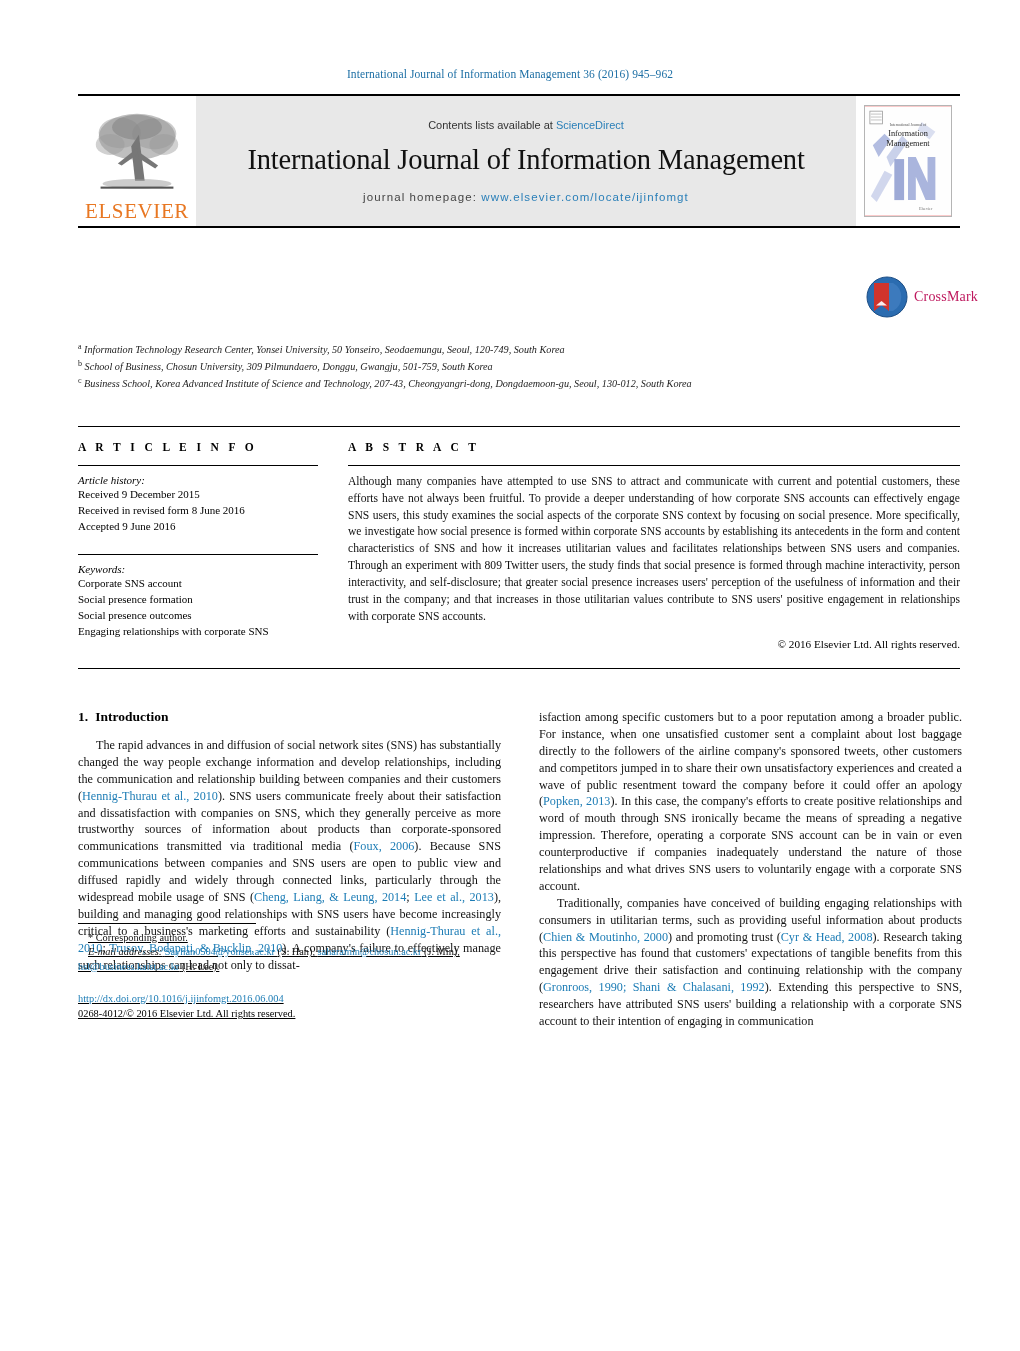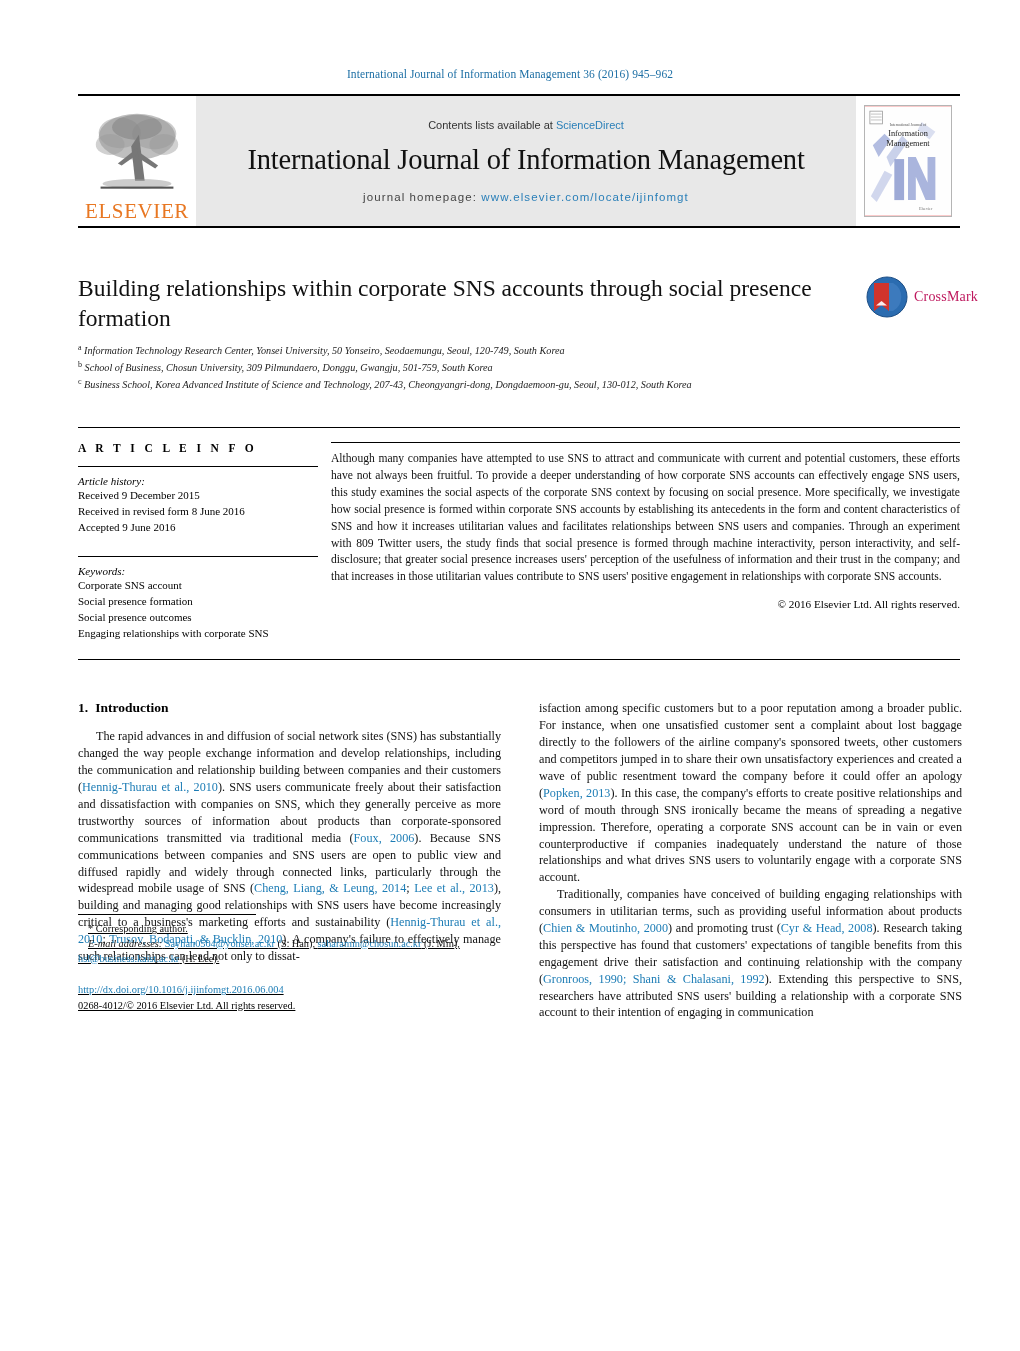--- a/index.html
+++ b/index.html
@@ -121,21 +121,21 @@
     font-size:10.2px; line-height:1.52; color:#222;
   }
   .affils sup { font-style:normal; font-size:8px; }
 
   
   .infoabs {
     margin:34px 60px 0 78px;
     border-top:1px solid #000;
     padding-top:0;
     display:flex;
-    gap:13px;
+    gap:30px;
   }
   .col-info { width:240px; flex:0 0 240px; padding-top:14px; }
   .col-abs  { flex:1 1 auto; padding-top:14px; }
   .sec-label {
     font-family:"Liberation Serif", serif;
     font-size:11.5px; font-weight:bold;
     letter-spacing:3.4px;
     margin-bottom:12px;
   }
   .rule { border-top:1px solid #000; margin:0 0 8px 0; }
@@ -240,21 +240,20 @@
           <text x="44" y="20" font-family="Liberation Serif, serif" font-size="4" fill="#555" text-anchor="middle">International Journal of</text>
           <text x="44" y="30" font-family="Liberation Serif, serif" font-size="8.5" fill="#222" text-anchor="middle">Information</text>
           <text x="44" y="41" font-family="Liberation Serif, serif" font-size="8.5" fill="#222" text-anchor="middle">Management</text>
           <text x="62" y="106" font-family="Liberation Serif, serif" font-size="4.2" fill="#777" text-anchor="middle">Elsevier</text>
         </svg>
       </div>
     </div>
   </div>
 
   <div class="title-block">
-    <h1 class="paper-title">Building relationships within corporate SNS accounts through social presence formation</h1>
     <div class="crossmark">
       <svg class="cm-badge" viewBox="0 0 42 42">
         <circle cx="21" cy="21" r="20" fill="#2b6cb0"></circle>
         <circle cx="21" cy="21" r="20" fill="none" stroke="#1d4e85" stroke-width="1"></circle>
         <path d="M8 7 h15 v28 l-7.5 -6 l-7.5 6 Z" fill="#d0342c"></path>
         <path d="M23 7 h4 a16 16 0 0 1 0 28 h-4 Z" fill="#4a86c8" opacity="0.55"></path>
         <path d="M15.5 25 l-5.5 4.5 h11 Z" fill="#ffffff" opacity="0.9"></path>
       </svg>
       <span class="cm-text">CrossMark</span>
     </div>
@@ -280,20 +279,21 @@
         <div class="rule"></div>
         <div class="subhead">Keywords:</div>
         <div class="info-line">Corporate SNS account</div>
         <div class="info-line">Social presence formation</div>
         <div class="info-line">Social presence outcomes</div>
         <div class="info-line">Engaging relationships with corporate SNS</div>
       </div>
     </div>
 
     <div class="col-abs">
+      <div class="sec-label">A B S T R A C T</div>
       <div class="rule"></div>
       <div class="abstract-text">Although many companies have attempted to use SNS to attract and communicate with current and potential customers, these efforts have not always been fruitful. To provide a deeper understanding of how corporate SNS accounts can effectively engage SNS users, this study examines the social aspects of the corporate SNS context by focusing on social presence. More specifically, we investigate how social presence is formed within corporate SNS accounts by establishing its antecedents in the form and content characteristics of SNS and how it increases utilitarian values and facilitates relationships between SNS users and companies. Through an experiment with 809 Twitter users, the study finds that social presence is formed through machine interactivity, person interactivity, and self-disclosure; that greater social presence increases users' perception of the usefulness of information and their trust in the company; and that increases in those utilitarian values contribute to SNS users' positive engagement in relationships with corporate SNS accounts.</div>
       <div class="copyright">© 2016 Elsevier Ltd. All rights reserved.</div>
     </div>
   </div>
   <div class="infoabs-bottom"></div>
 
   <div class="body-cols">
 
     <div class="bcol">

